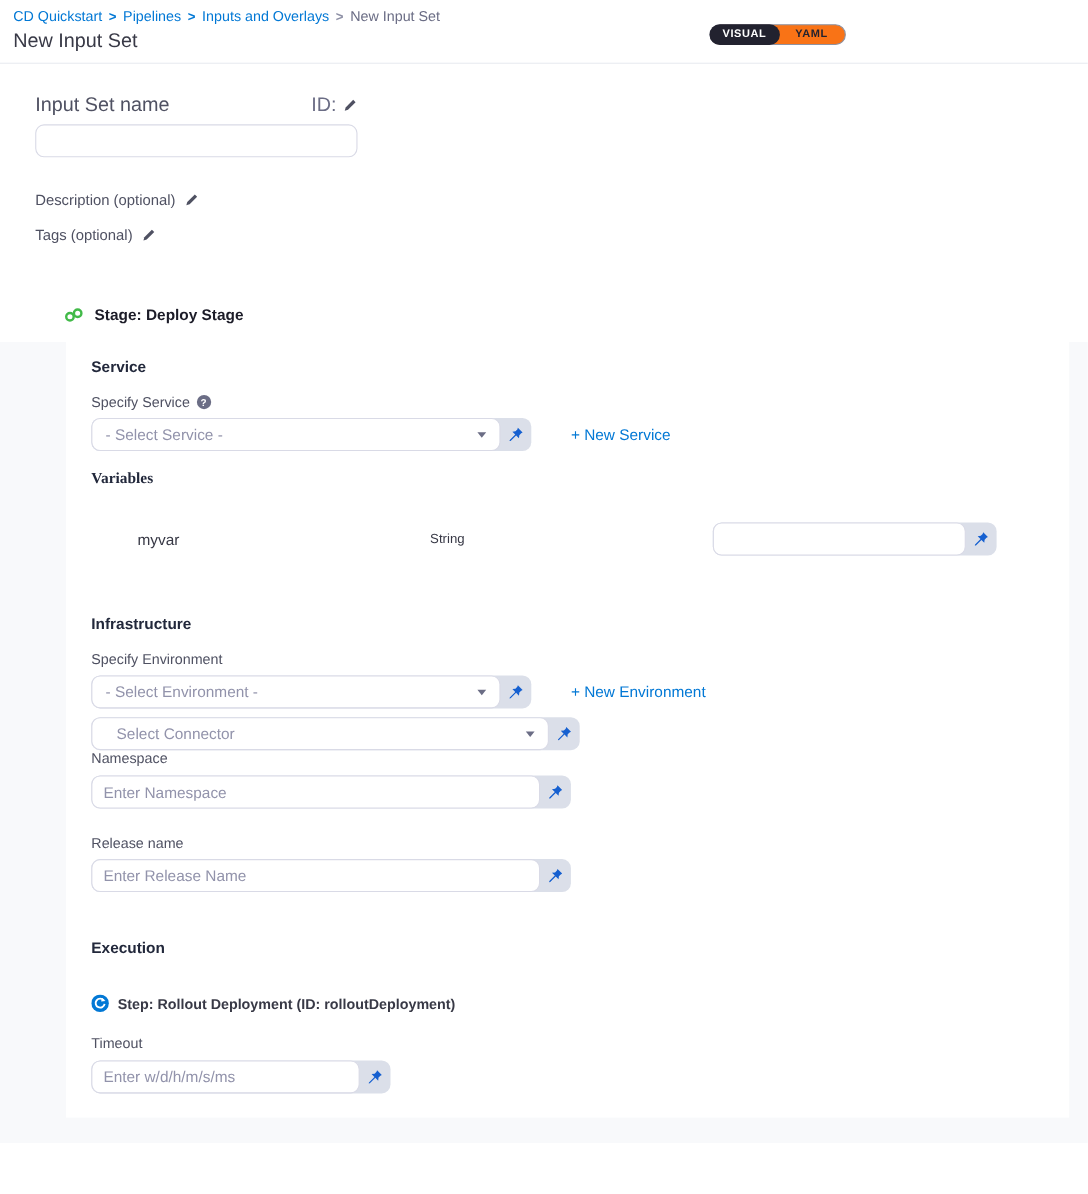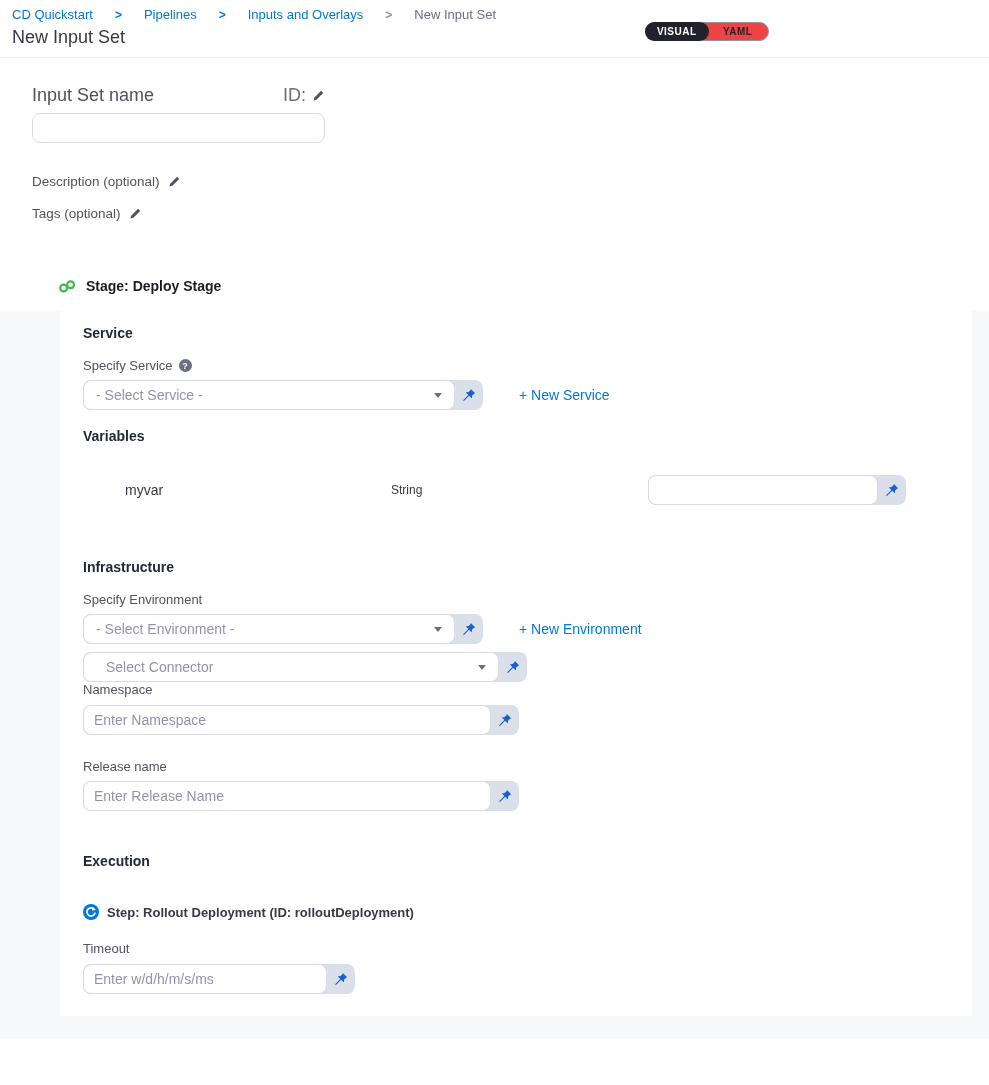--- a/index.html
+++ b/index.html
@@ -1,30 +1,30 @@
 <!DOCTYPE html>
 <html><head>
 <meta charset="utf-8">
 <style>
   * { box-sizing: border-box; margin: 0; padding: 0; }
   html,body { width: 989px; background: #fff; font-family: "Liberation Sans", sans-serif; color: #22283b; }
   .page { width: 989px; height: 1085px; background: #fff; overflow: hidden; }
 
   
   .header { position: relative; padding: 7px 0 9px 12px; border-bottom: 1px solid #e9ebf1; background: #fff; }
-  .breadcrumb { font-size: 13px; display: flex; gap: 22px; align-items: center; }
+  .breadcrumb { font-size: 13px; display: flex; gap: 6px; align-items: center; }
   .breadcrumb a { color: #0278d5; text-decoration: none; cursor: pointer; }
   .breadcrumb .sep { color: #0278d5; font-weight: bold; font-size: 12px; }
   .breadcrumb .sep.last { color: #8e90a6; }
   .breadcrumb .current { color: #6b6d85; }
   .page-title { margin-top: 5px; font-size: 18px; color: #383946; }
 
   
   .toggle { position: absolute; top: 22px; left: 645px; width: 124px; height: 19px;
-            display: flex; border: 1px solid #8f92a1; border-radius: 10px; background: #ef4444; }
+            display: flex; border: 1px solid #8f92a1; border-radius: 10px; background: #f97316; }
   .toggle .seg { flex: 1; display: flex; align-items: center; justify-content: center;
                  font-size: 10px; font-weight: bold; letter-spacing: .5px; cursor: pointer; }
   .toggle .seg.active { background: #22222f; color: #fff; border-radius: 10px; margin: -1px; flex: 1.05; }
   .toggle .seg.inactive { color: #22222f; }
 
   
   .top-form { padding: 27px 0 0 32px; background: #fff; }
   .label-row { width: 293px; display: flex; justify-content: space-between; align-items: center; font-size: 18px; color: #4f5162; margin-bottom: 7px; }
   .id-wrap { display: flex; align-items: center; gap: 6px; color: #6b6d85; }
   .text-input { width: 293px; height: 30px; border: 1px solid #d9dae6; border-radius: 8px; padding: 0 10px;
@@ -151,21 +151,21 @@
           </div>
           <div class="pin-btn">
             <svg width="14" height="14" viewBox="0 0 14 14">
                 <path d="M8.8 0.9 L13.1 5.2 L11.8 5.9 L10.1 7.6 L9.8 10.4 L7.2 7.8 L2.2 12.8 L1.2 13 L1.4 12 L6.4 7 L3.8 4.4 L6.6 4.1 L8.3 2.4 Z" fill="#1660d0"></path>
               </svg>
           </div>
         </div>
         <a class="new-link">+ New Service</a>
       </div>
 
-      <div class="section-h" style="margin-top:18px;">Variables</div>
+      <div class="section-h" style="margin-top:18px;font-family:Liberation Serif, serif;">Variables</div>
 
       <div class="var-row">
         <span class="var-name">myvar</span>
         <span class="var-type">String</span>
         <div class="input-group">
           <input class="text-input" style="width: 230px;" type="text" value="">
           <div class="pin-btn">
             <svg width="14" height="14" viewBox="0 0 14 14">
                 <path d="M8.8 0.9 L13.1 5.2 L11.8 5.9 L10.1 7.6 L9.8 10.4 L7.2 7.8 L2.2 12.8 L1.2 13 L1.4 12 L6.4 7 L3.8 4.4 L6.6 4.1 L8.3 2.4 Z" fill="#1660d0"></path>
               </svg>

